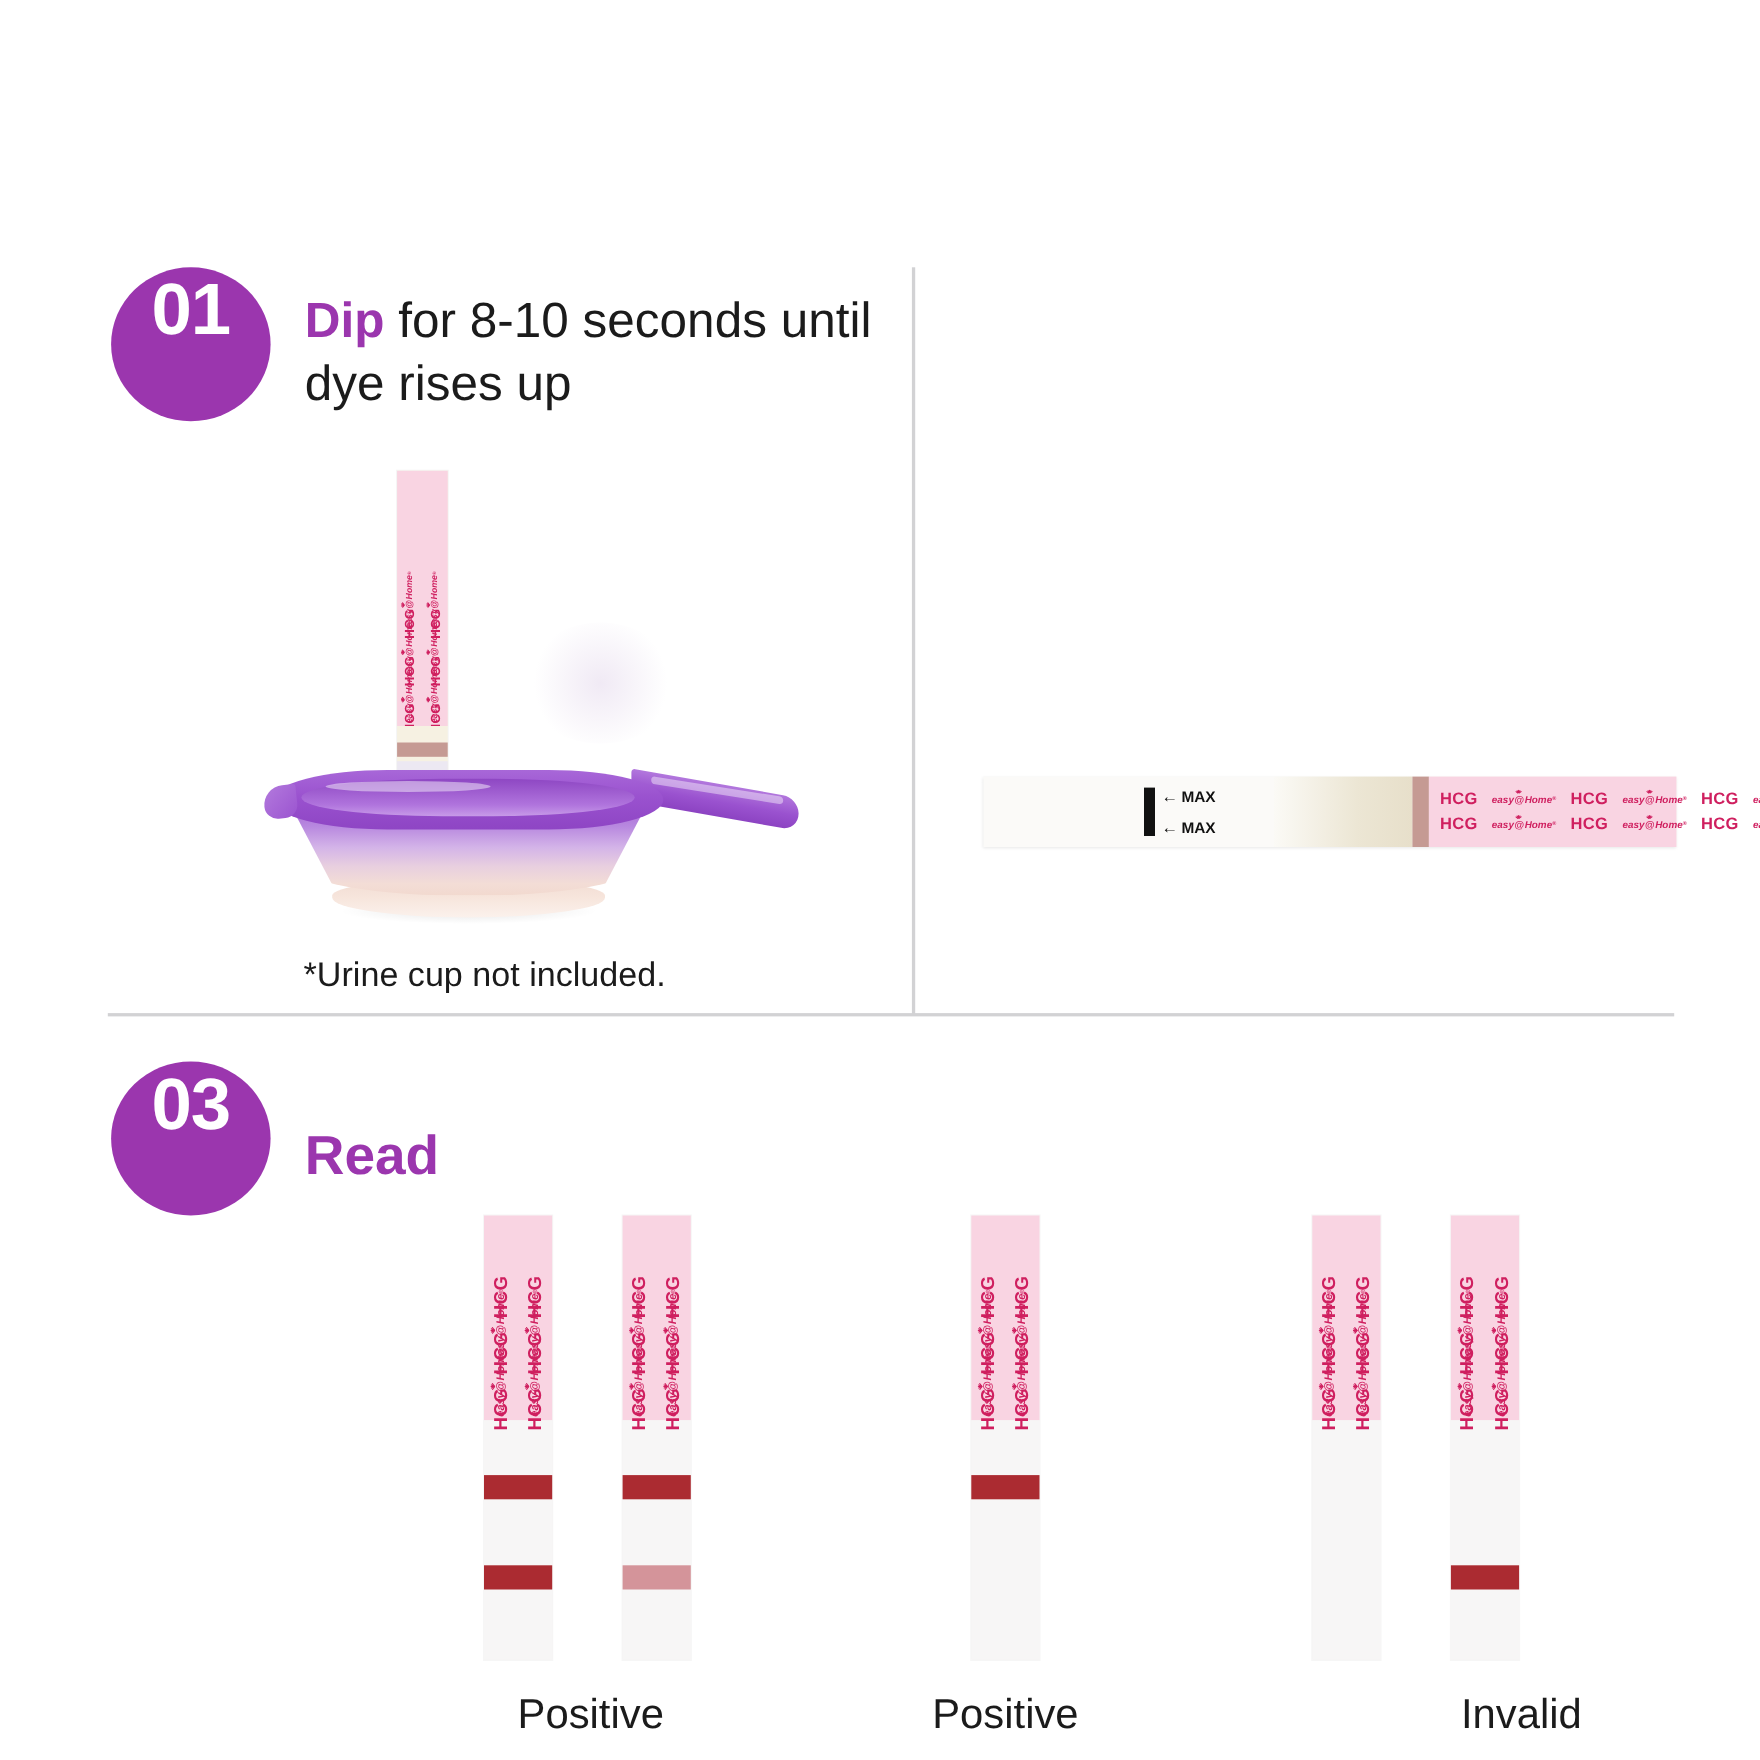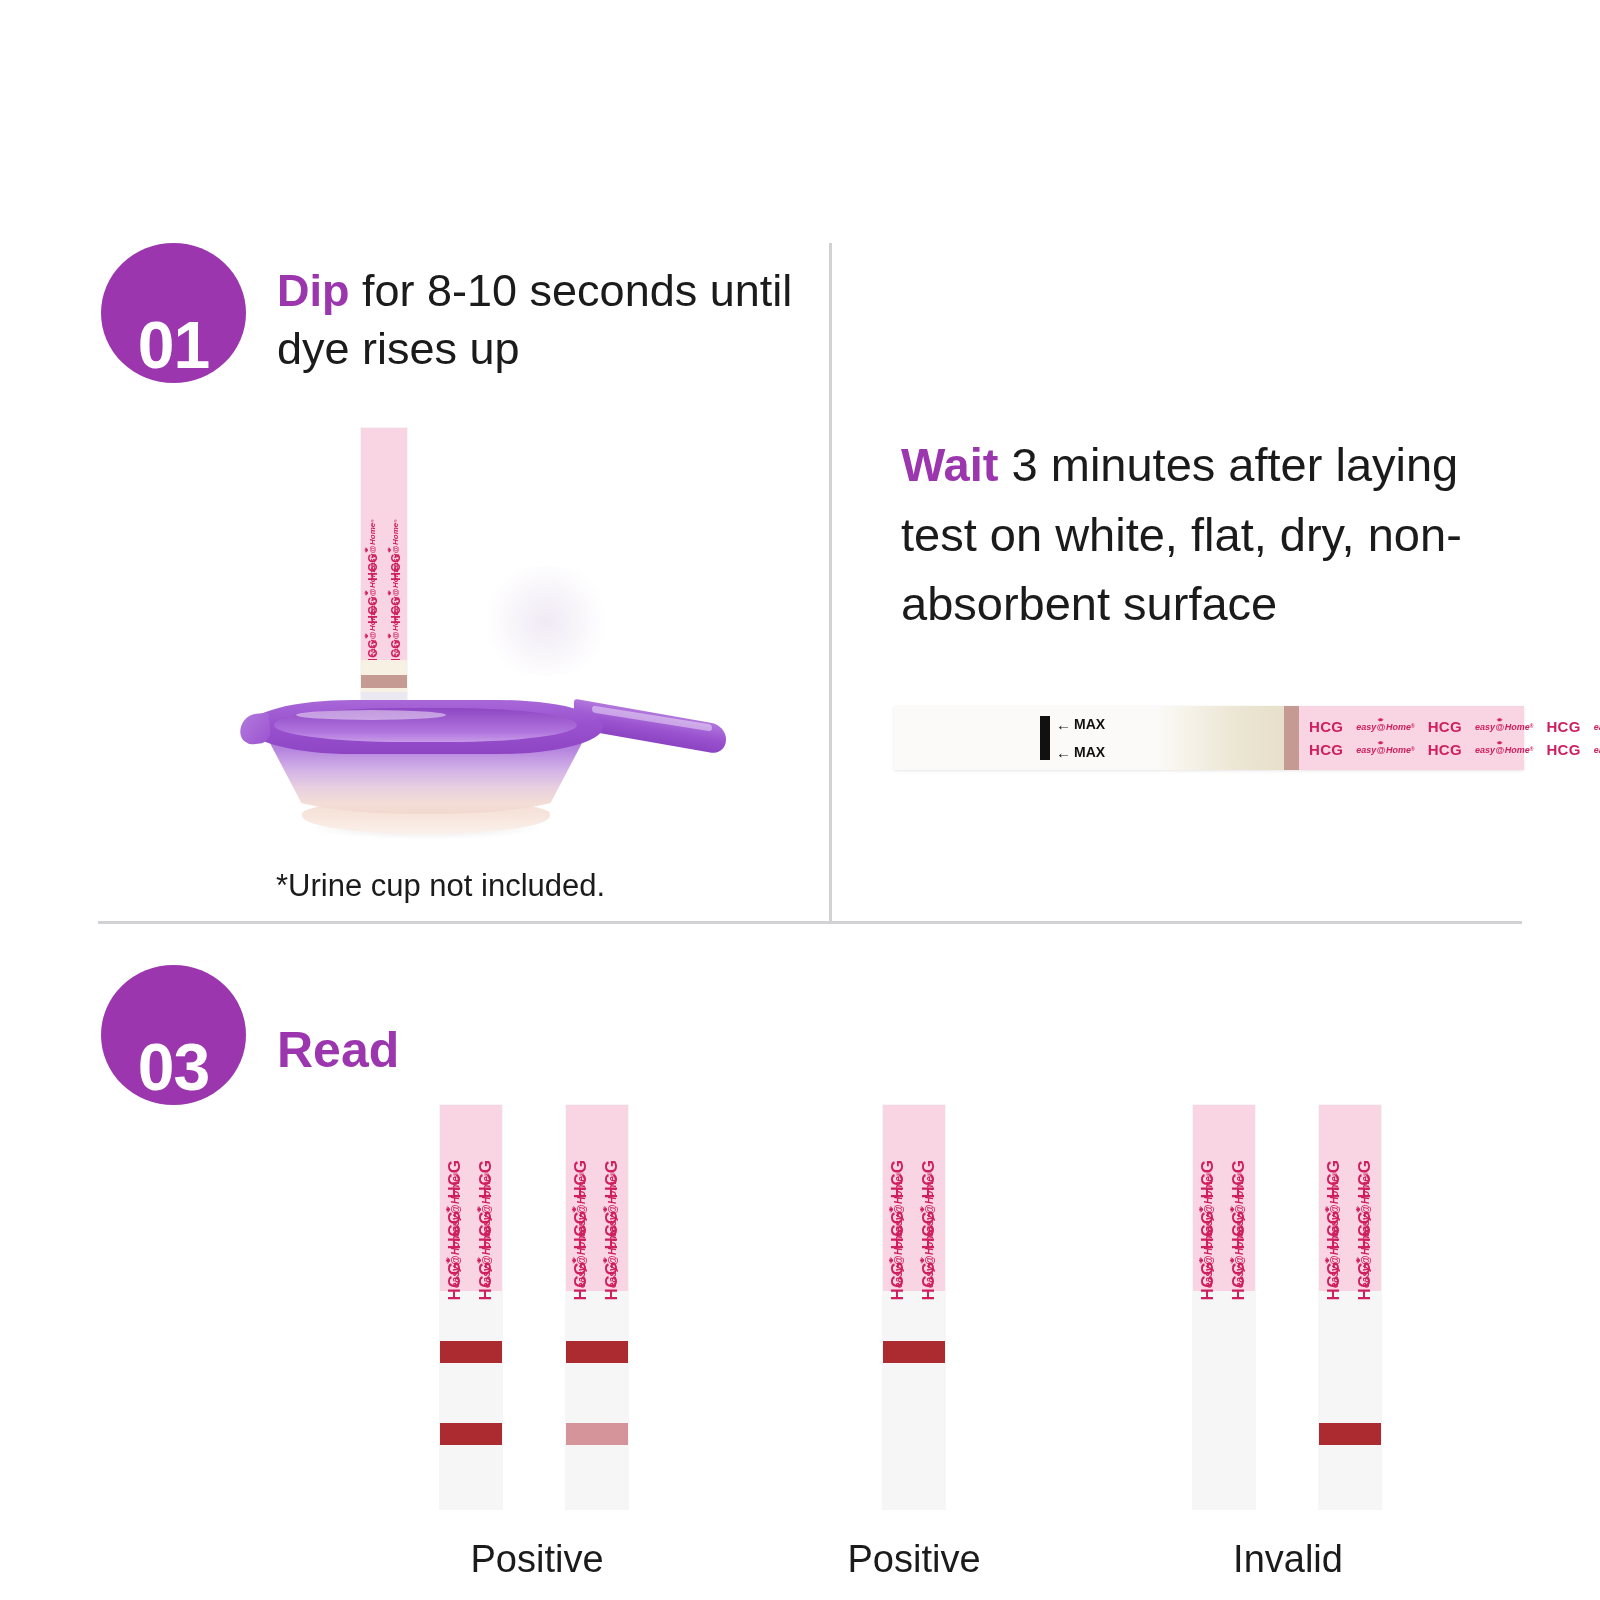--- a/index.html
+++ b/index.html
@@ -32,21 +32,21 @@
     background:#d2d2d4;
   }
 
   
   .badge{
     position:absolute;
     border-radius:50%;
     background:#9B36AE;
     color:#ffffff;
     font-weight:700;
-    display:flex;align-items:flex-end;justify-content:center;
+    display:flex;align-items:flex-start;justify-content:center;
     letter-spacing:-1px;
   }
   #badge01{left:101px;top:243px;width:145px;height:140px;font-size:66px;}
   #badge02{left:909px;top:238px;width:145px;height:140px;font-size:66px;}
   #badge03{left:101px;top:965px;width:145px;height:140px;font-size:66px;}
 
   
   .step-text{
     position:absolute;
     color:#1b1b1b;
@@ -404,23 +404,20 @@
     <div class="body"></div>
     <div class="handle"></div>
     <div class="rim"></div>
     <div class="rim-inner"></div>
     <div class="spout"></div>
     <div class="gloss"></div>
   </div>
 
   <div class="cup-note">*Urine cup not included.</div>
 
-  <div class="step-text" id="text02">
-    <span class="kw">Wait</span><span> 3 minutes after laying test on white, flat, dry, non-absorbent surface</span>
-  </div>
 
   <div class="strip-h">
     <div class="cream"></div>
     <div class="band"></div>
     <div class="maxmark"></div>
     <div class="maxlabels">
       <div>
         <span class="arr">←</span>
         <span>MAX</span>
       </div>
@@ -817,16 +814,16 @@
               </span></span>
             <span class="rtok hcg">HCG</span>
           </div>
         </div>
         <div class="line t strong"></div>
       </div>
     </div>
   <div id="result-labels">
       <div class="res-label" style="left: 387px; width: 300px;">Positive</div>
       <div class="res-label" style="left: 764px; width: 300px;">Positive</div>
-      <div class="res-label" style="left: 1138px; width: 300px;">Invalid</div>
+      <div class="res-label" style="left: 1138px; width: 300px; text-align: right;">Invalid</div>
     </div>
 
 </div>
 
 </body></html>

